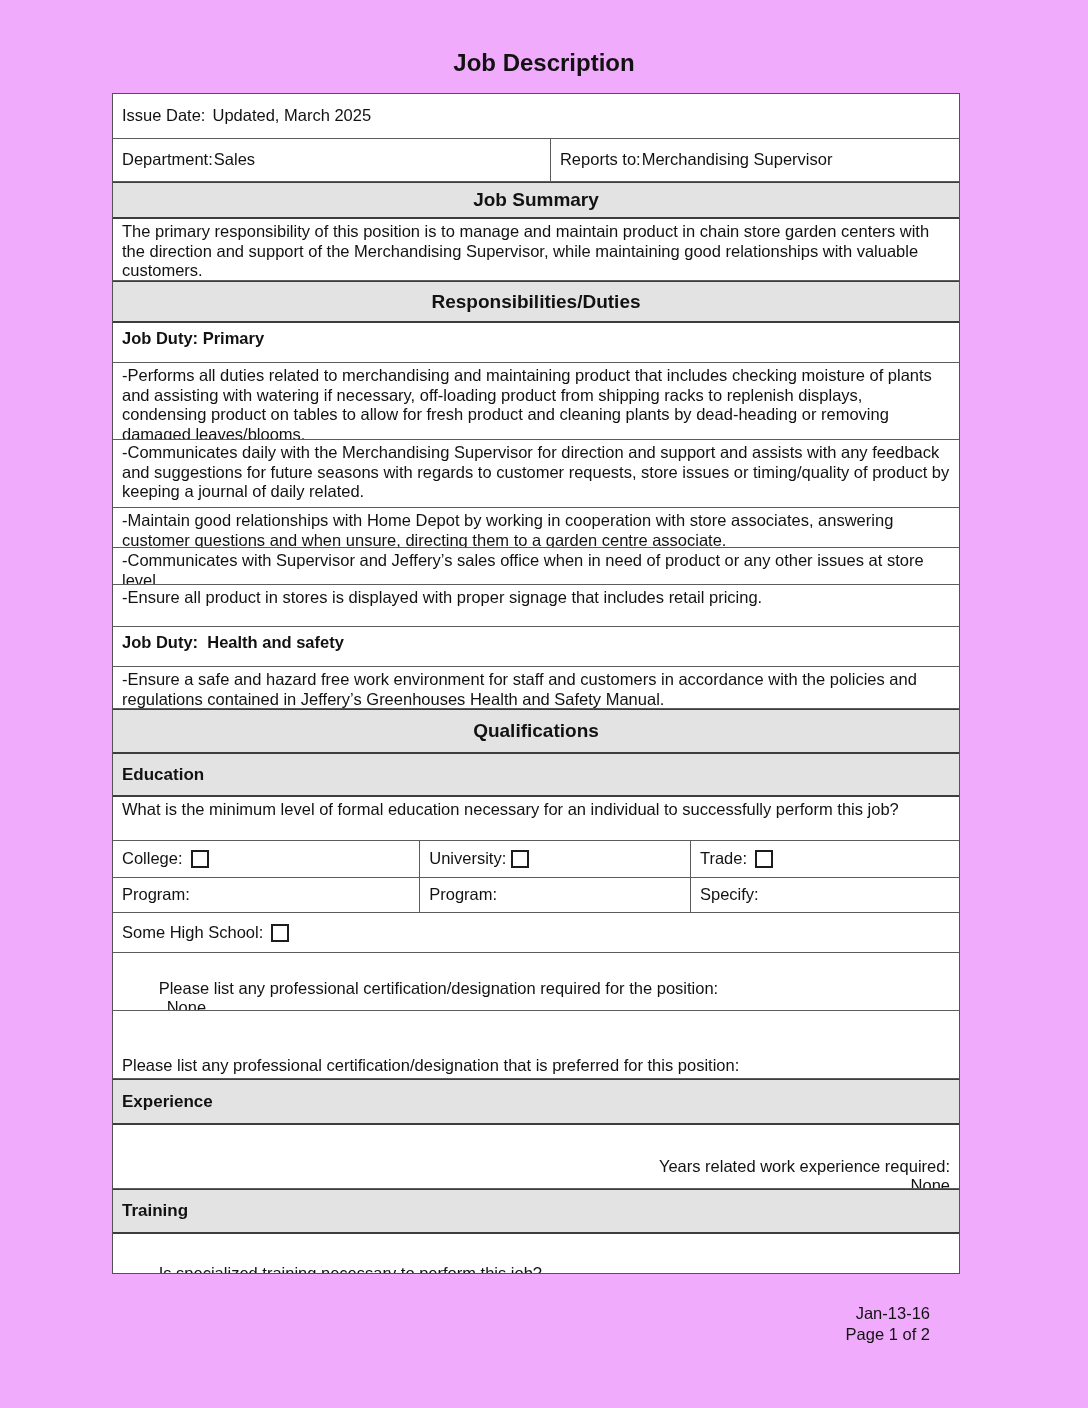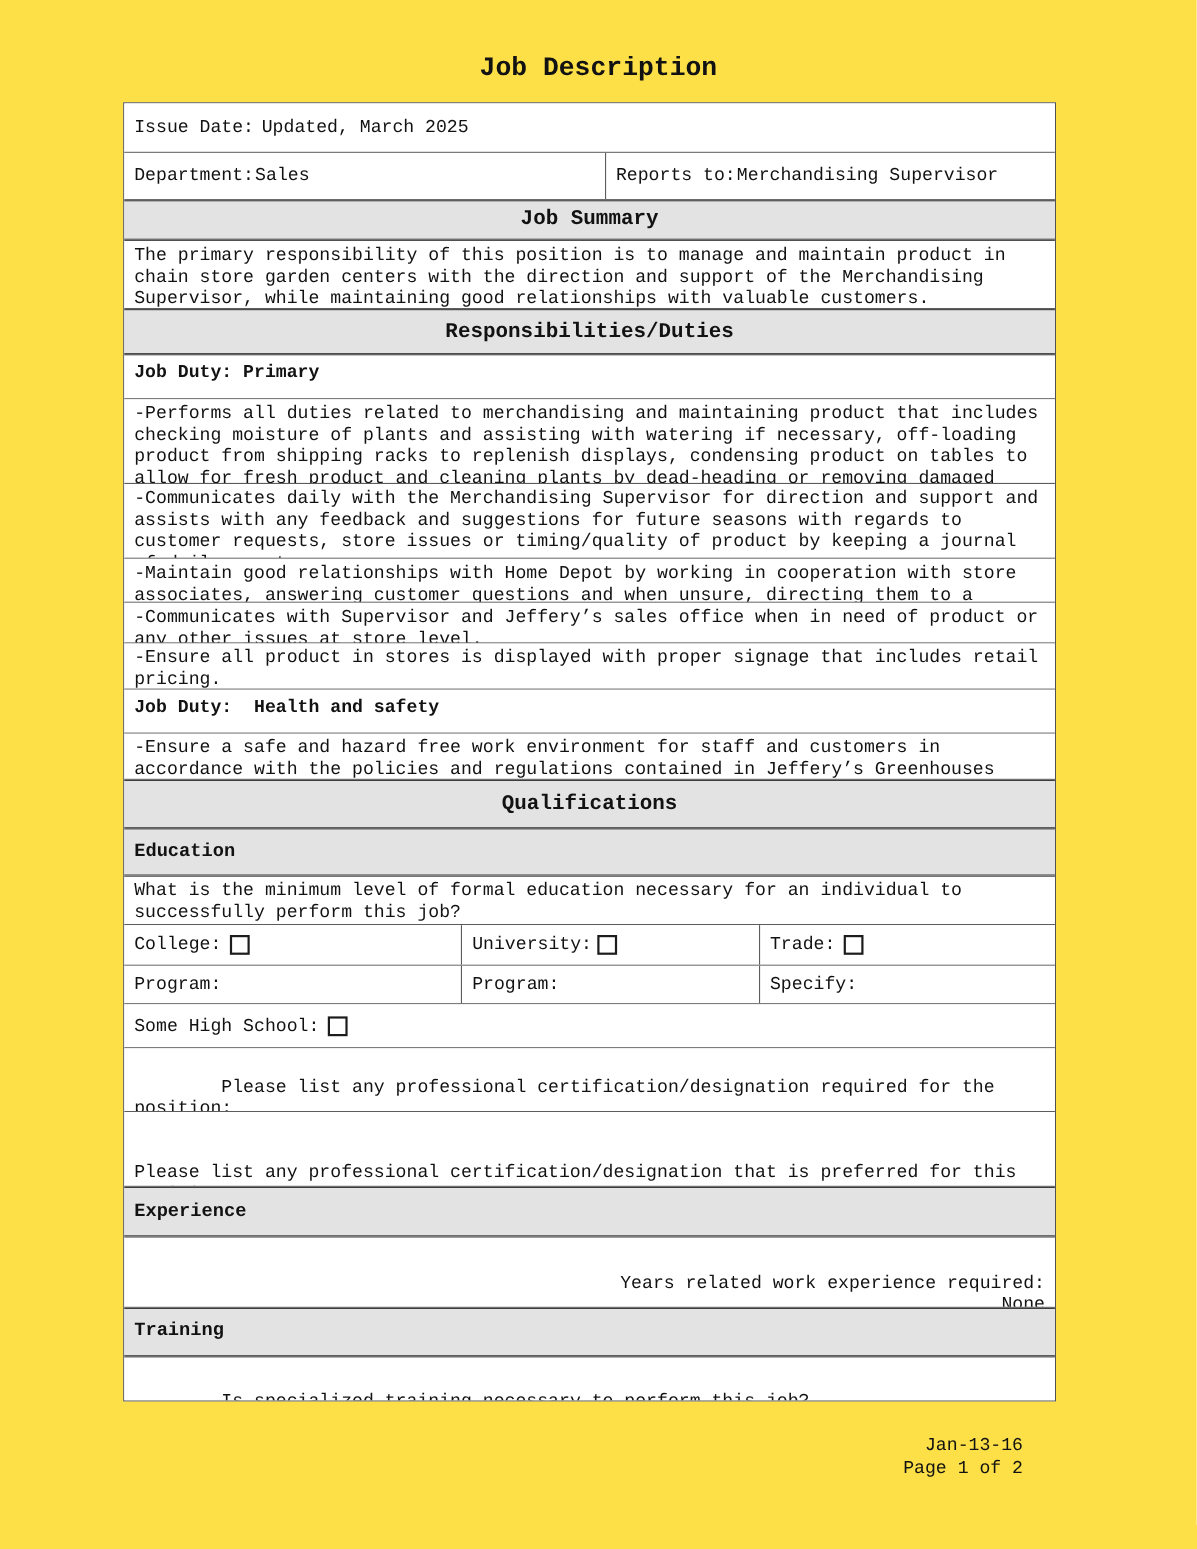--- a/index.html
+++ b/index.html
@@ -1,18 +1,18 @@
 <!DOCTYPE html>
 <html><head>
 <meta charset="utf-8">
 <style>
   html,body { margin:0; padding:0; background:#ffffff; }
   .page {
-    position:relative; width:1088px; height:1408px; background:#fde047;
-    font-family:Liberation Mono, monospace; color:#121212; overflow:hidden;
+    position:relative; width:1088px; height:1408px; background:#f0abfc;
+    font-family:Liberation Sans, sans-serif; color:#121212; overflow:hidden;
   }
   .doc-title {
     position:absolute; top:49px; left:0; width:100%;
     text-align:center; font-weight:bold; font-size:24px;
   }
   .tbl {
     position:absolute; top:93px; left:112px; width:848px;
     border:1px solid #525252; box-sizing:border-box; background:#fff;
   }
   .t-row {
@@ -96,21 +96,21 @@
     </div>
 
     <div class="t-row bt" style="height:41px">
       <div class="cell bold topgap6">Job Duty: Primary</div>
     </div>
 
     <div class="t-row" style="height:77px">
       <div class="cell">-Performs all duties related to merchandising and maintaining product that includes checking moisture of plants and assisting with watering if necessary, off-loading product from shipping racks to replenish displays, condensing product on tables to allow for fresh product and cleaning plants by dead-heading or removing damaged leaves/blooms.</div>
     </div>
     <div class="t-row" style="height:68px">
-      <div class="cell">-Communicates daily with the Merchandising Supervisor for direction and support and assists with any feedback and suggestions for future seasons with regards to customer requests, store issues or timing/quality of product by keeping a journal of daily events.</div>
+      <div class="cell">-Communicates daily with the Merchandising Supervisor for direction and support and assists with any feedback and suggestions for future seasons with regards to customer requests, store issues or timing/quality of product by keeping a journal of daily related.</div>
     </div>
     <div class="t-row" style="height:40px">
       <div class="cell">-Maintain good relationships with Home Depot by working in cooperation with store associates, answering customer questions and when unsure, directing them to a garden centre associate.</div>
     </div>
     <div class="t-row" style="height:37px">
       <div class="cell">-Communicates with Supervisor and Jeffery’s sales office when in need of product or any other issues at store level.</div>
     </div>
     <div class="t-row" style="height:42px">
       <div class="cell">-Ensure all product in stores is displayed with proper signage that includes retail pricing.</div>
     </div>

